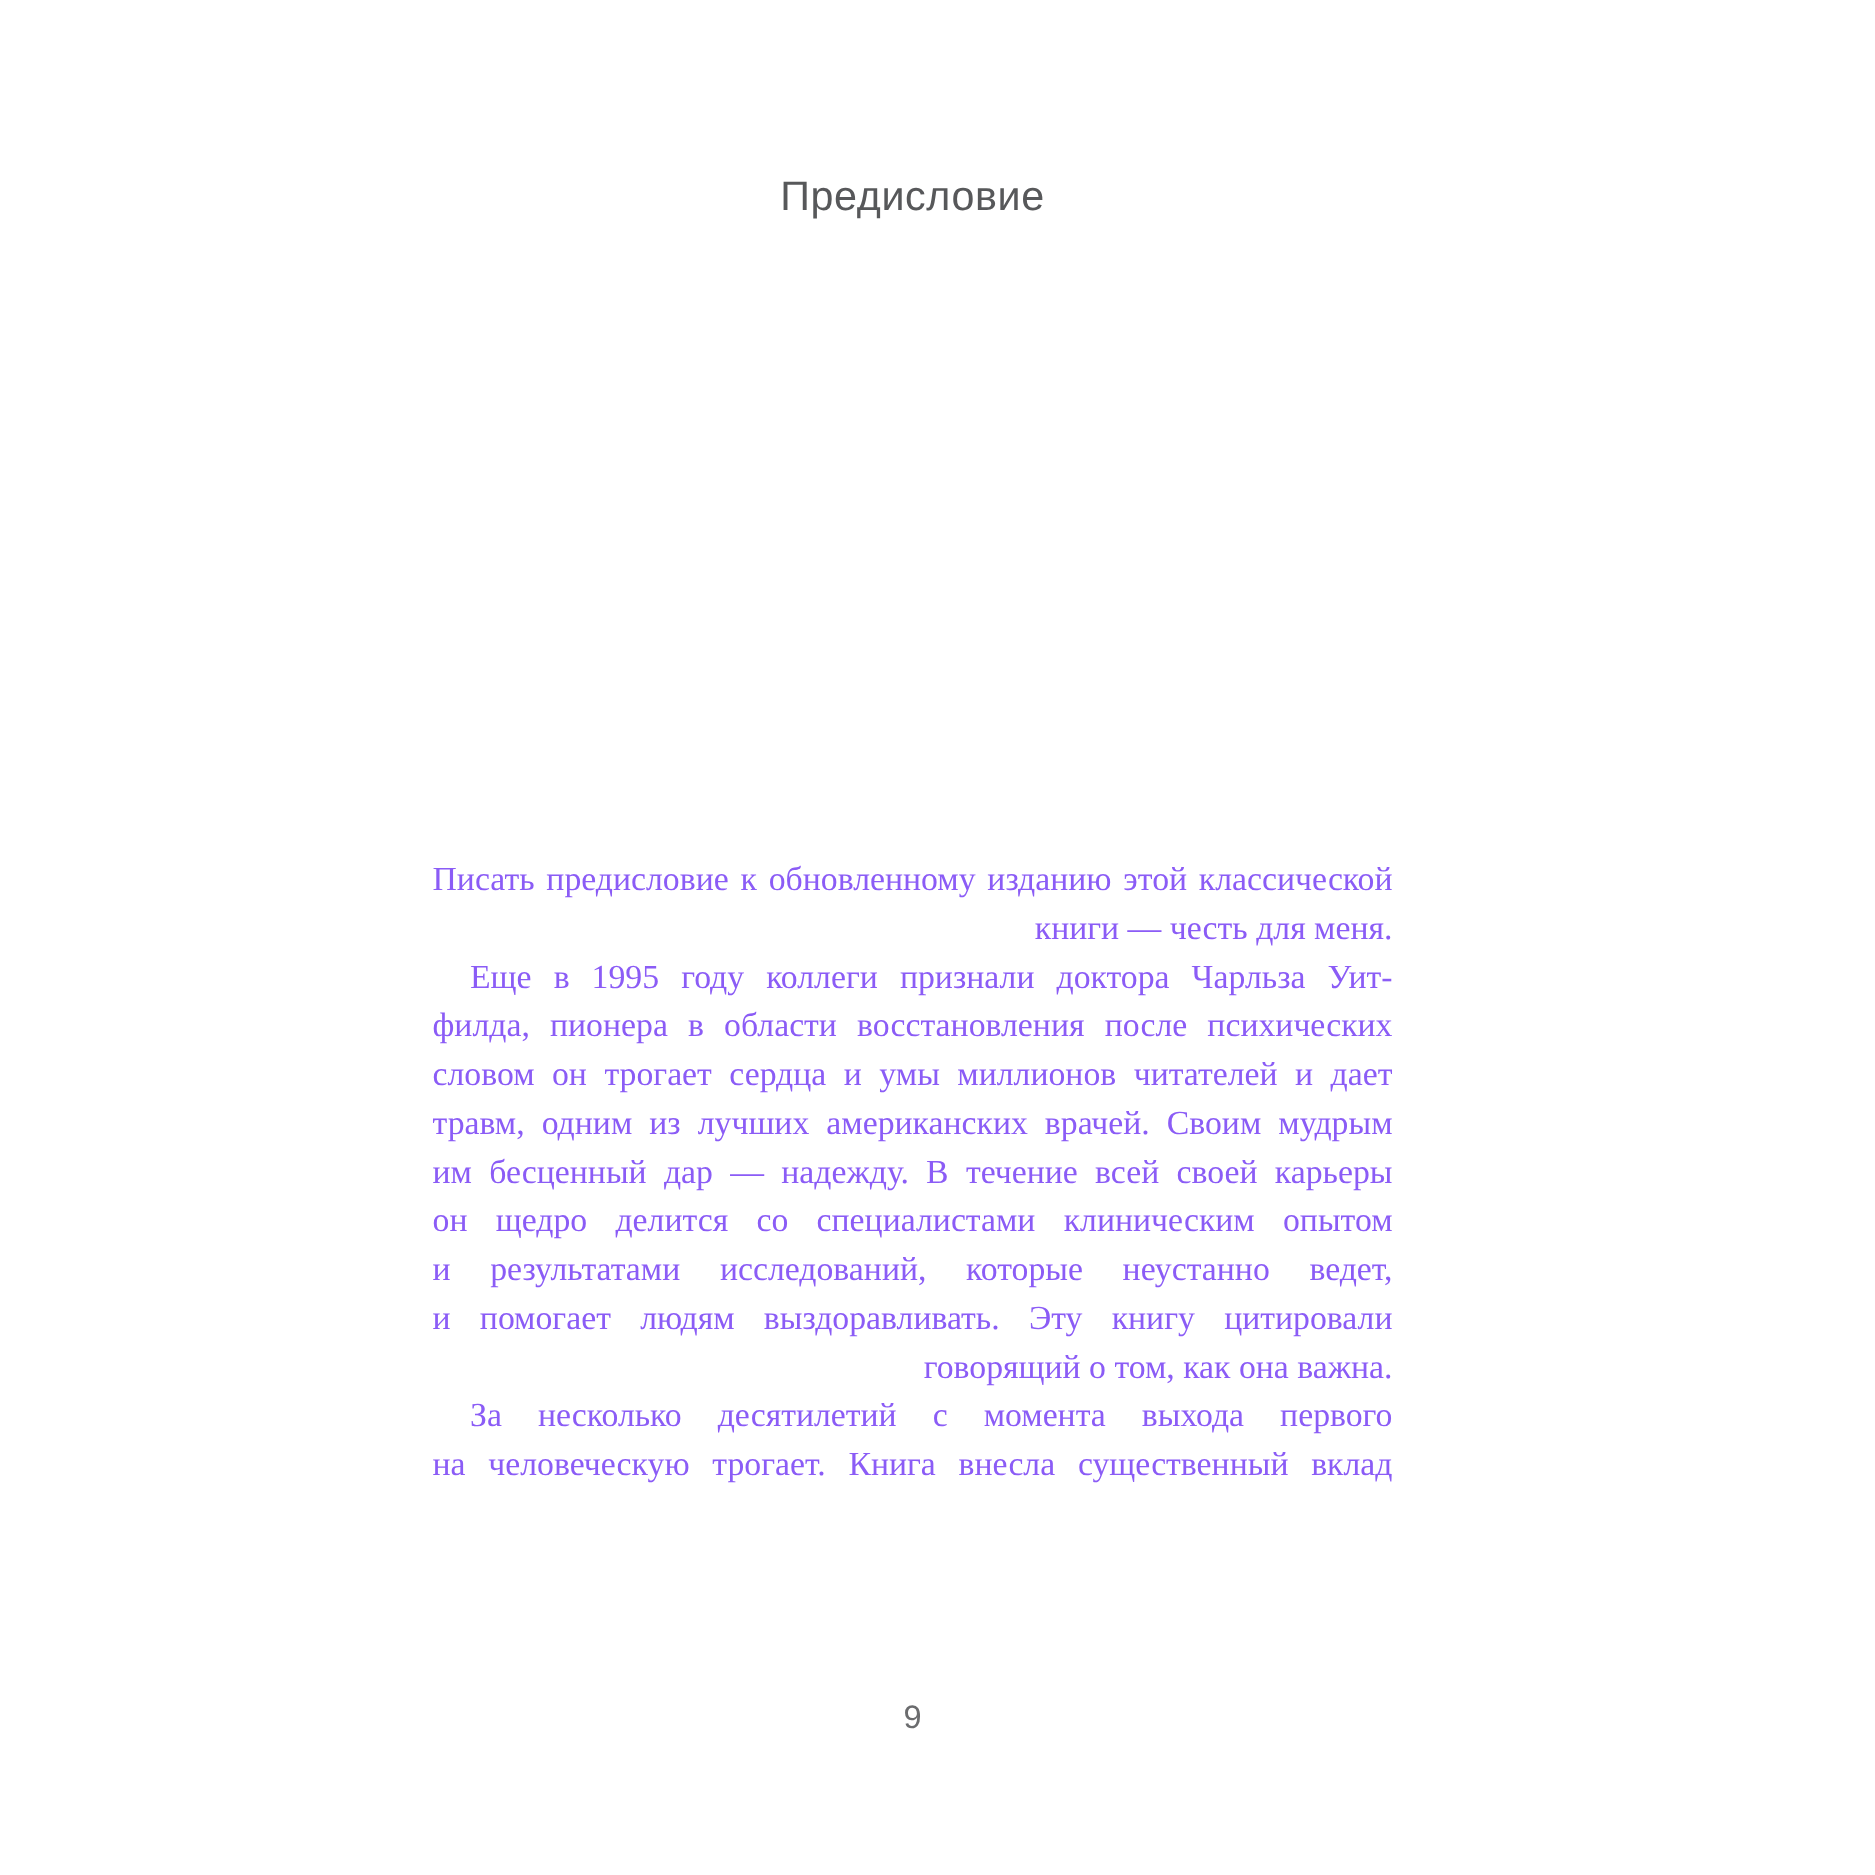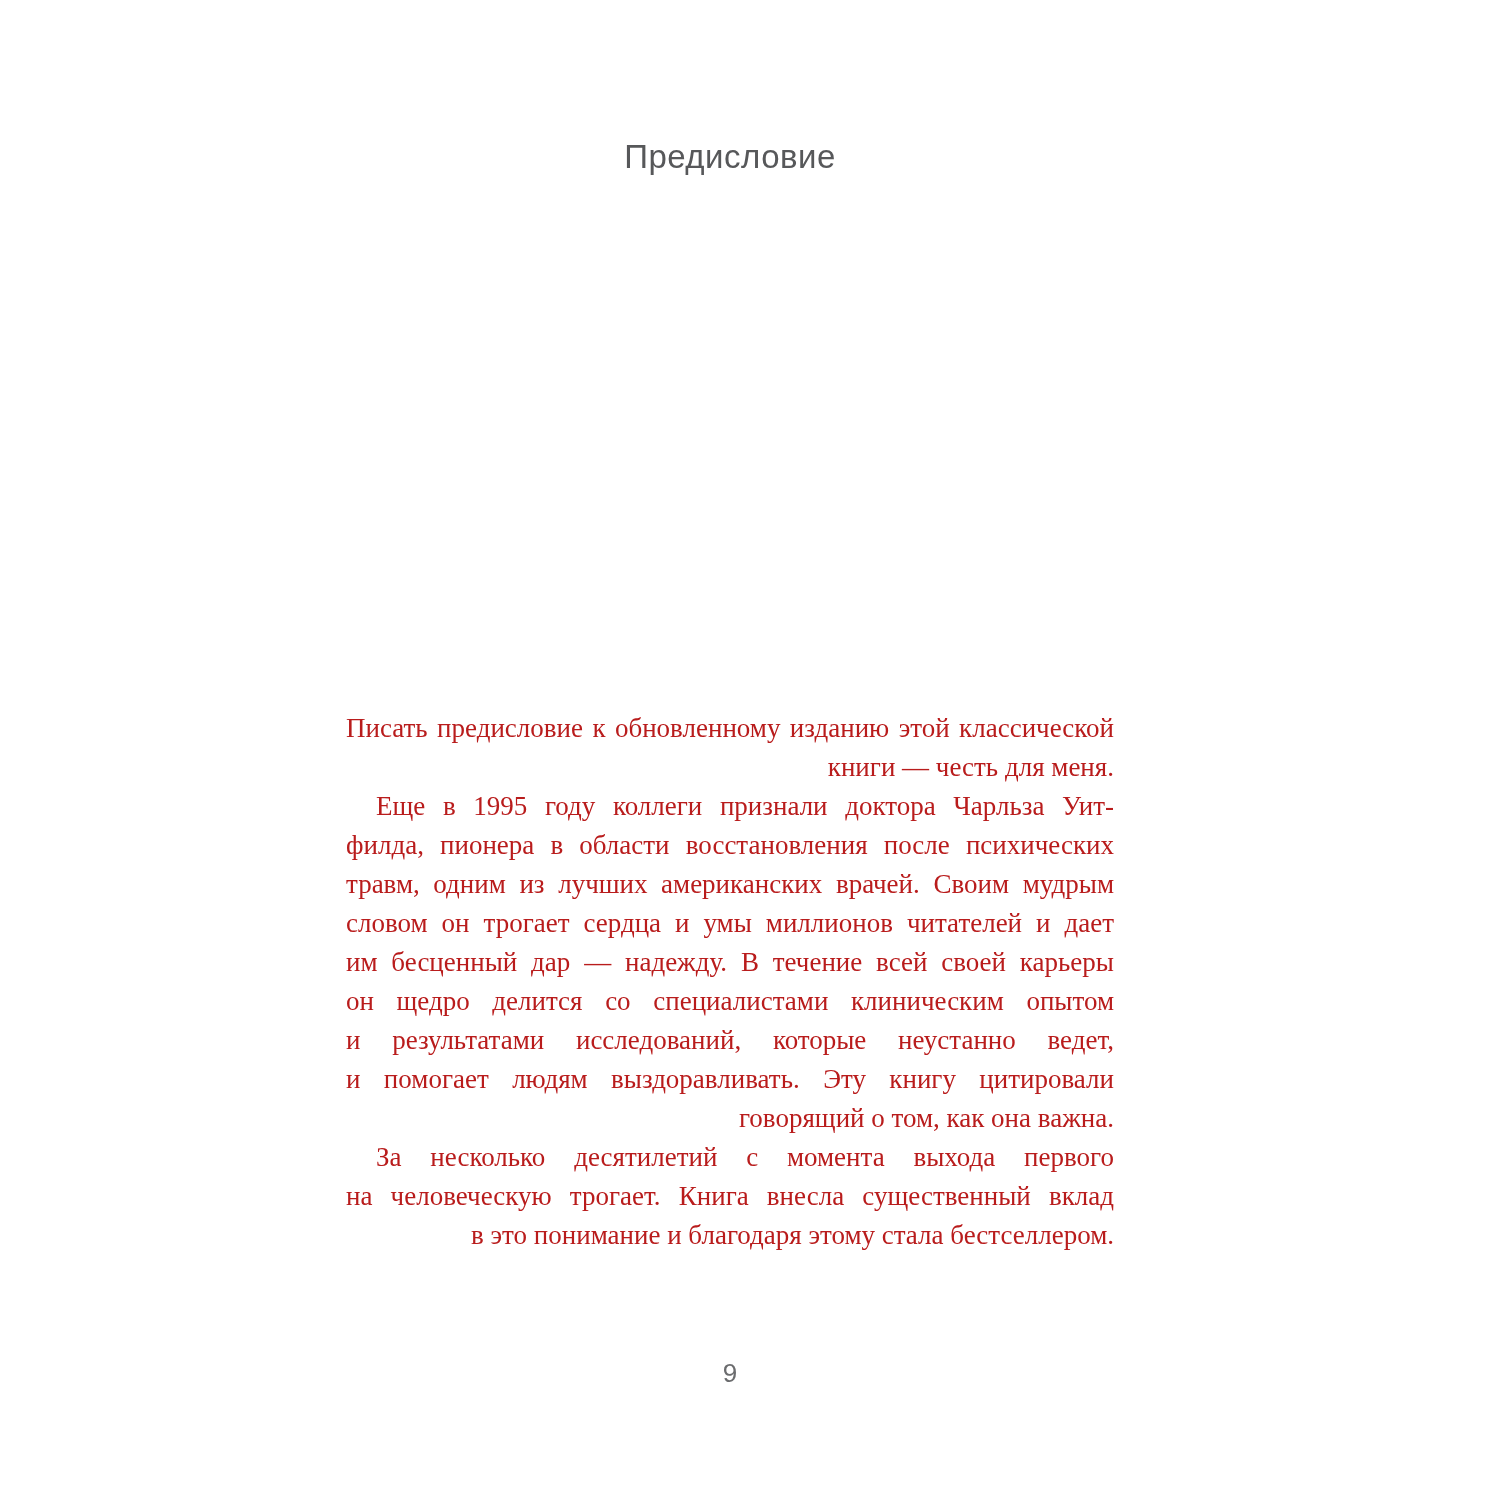--- a/index.html
+++ b/index.html
@@ -21,22 +21,21 @@
     font-weight: 400;
     font-size: 33px;
     letter-spacing: 0.5px;
     color: #57585a;
   }
   .body-text {
     position: absolute;
     left: 346px;
     top: 684px;
     width: 768px;
-    color: #b91c1c;
-    margin-top: 25px;
+    color: #8b5cf6;
   }
   .line {
     font-family: "Liberation Serif", serif;
     font-size: 27px;
     line-height: 39px;
     height: 39px;
     white-space: nowrap;
     text-align: right;
   }
   .line.just {
@@ -60,26 +59,25 @@
 <body>
 
 <div class="page">
   <div class="title">Предисловие</div>
 
   <div class="body-text">
       <div class="line just">Писать предисловие к обновленному изданию этой классической</div>
       <div class="line">книги — честь для меня.</div>
       <div class="line just indent">Еще в 1995 году коллеги признали доктора Чарльза Уит-</div>
       <div class="line just">филда, пионера в области восстановления после психических</div>
+      <div class="line just">словом он трогает сердца и умы миллионов читателей и дает</div>
       <div class="line just">травм, одним из лучших американских врачей. Своим мудрым</div>
-      <div class="line just">словом он трогает сердца и умы миллионов читателей и дает</div>
       <div class="line just">им бесценный дар — надежду. В течение всей своей карьеры</div>
       <div class="line just">он щедро делится со специалистами клиническим опытом</div>
       <div class="line just">и результатами исследований, которые неустанно ведет,</div>
       <div class="line just">и помогает людям выздоравливать. Эту книгу цитировали</div>
       <div class="line">говорящий о том, как она важна.</div>
       <div class="line just indent">За несколько десятилетий с момента выхода первого</div>
       <div class="line just">на человеческую трогает. Книга внесла существенный вклад</div>
-      <div class="line">в это понимание и благодаря этому стала бестселлером.</div>
     </div>
 
   <div class="page-number">9</div>
 </div>
 
 </body></html>

